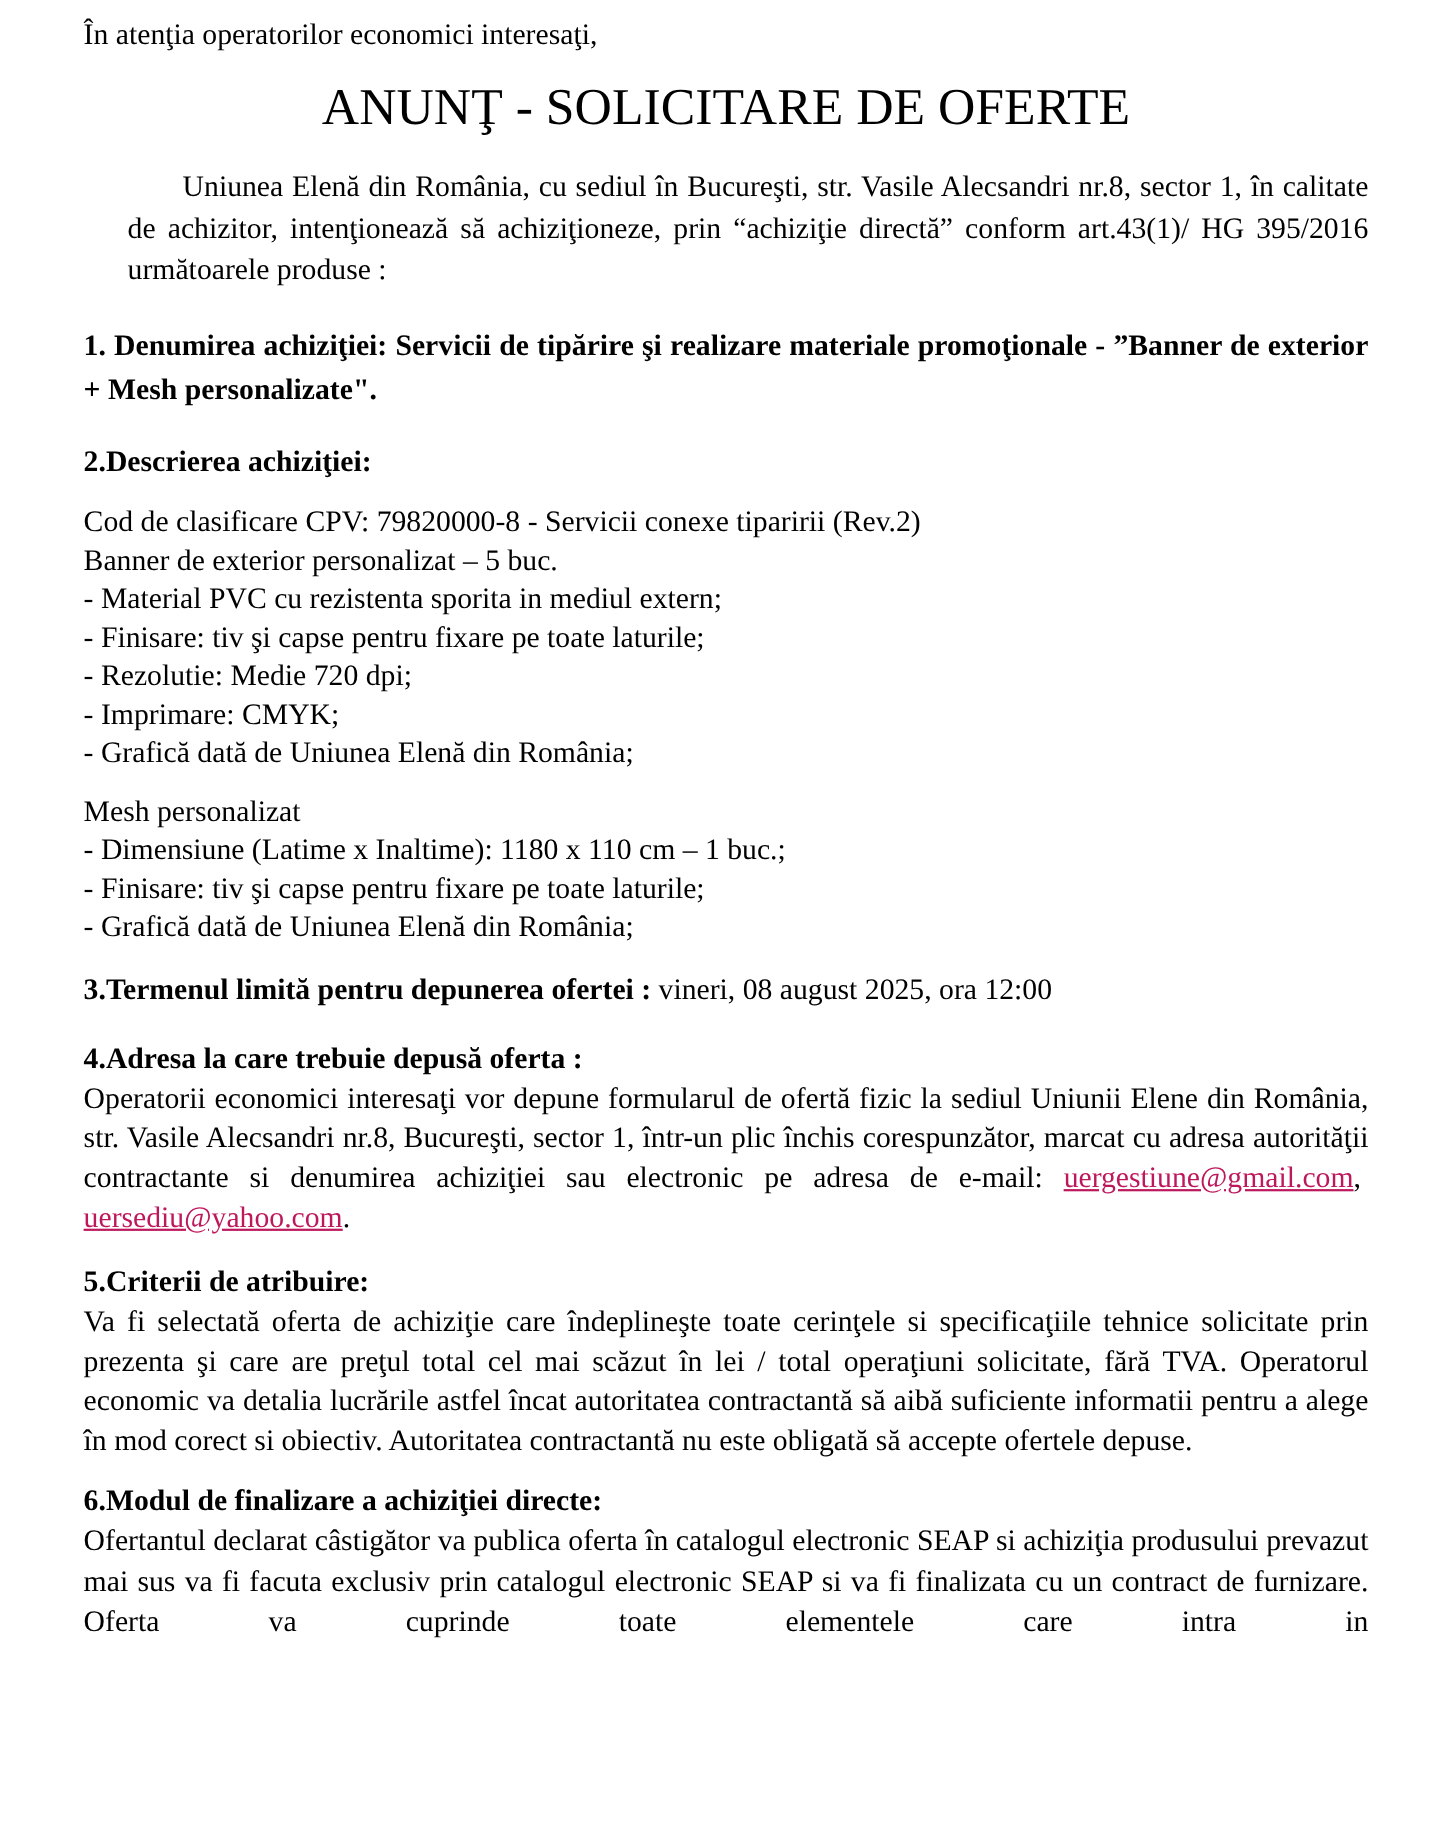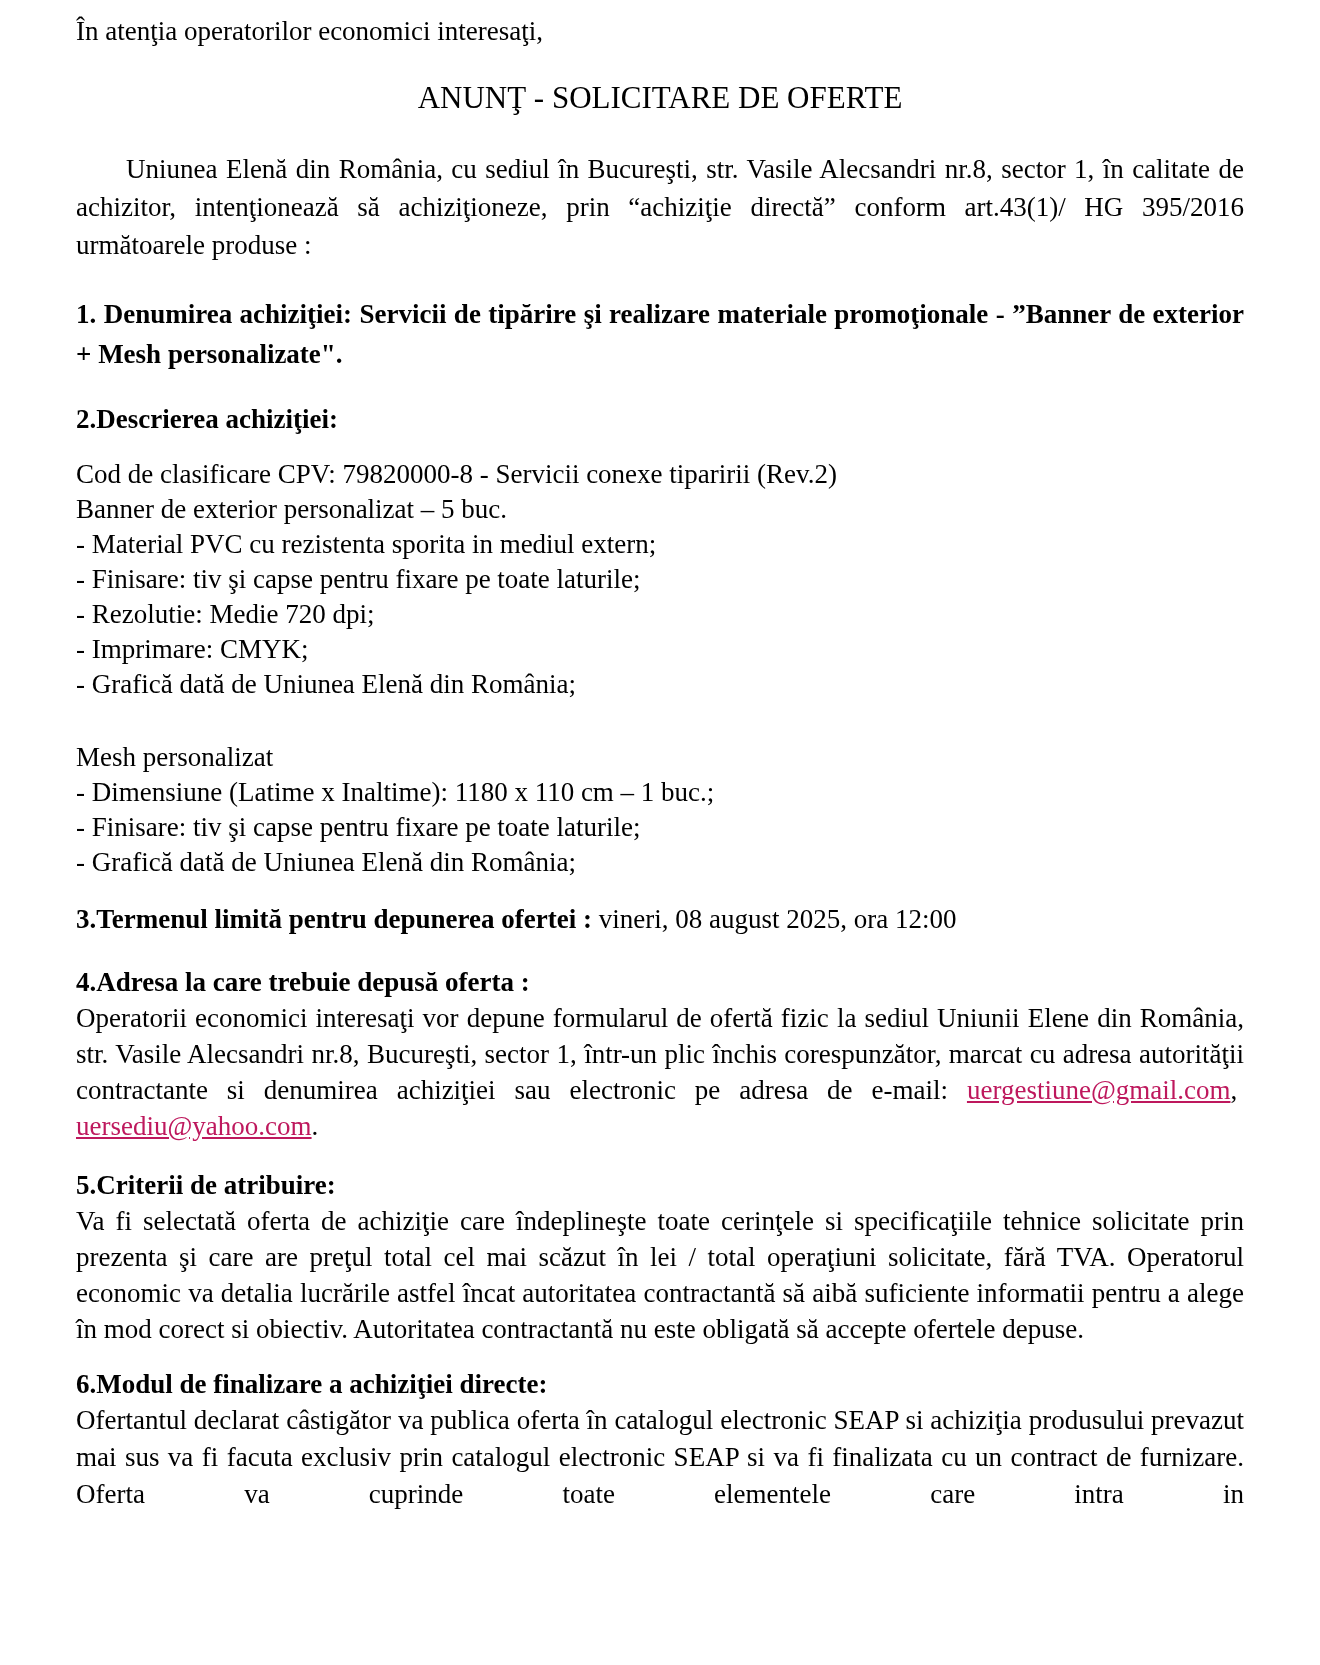--- a/index.html
+++ b/index.html
@@ -14,49 +14,50 @@
     font-family: "Liberation Serif", "DejaVu Serif", serif;
     font-size: 27px;
     padding: 14px 76px 0 76px;
     overflow: hidden;
   }
   .attention {
     line-height: 34px;
     margin-bottom: 0;
   }
   .doc-title {
-    font-size: 31px;
+    font-size: 47px;
     font-weight: normal;
     text-align: center;
     line-height: 48px;
     margin-top: 26px;
   }
   .para {
     text-align: justify;
     line-height: 38px;
   }
   .intro {
     margin-top: 28px;
     text-indent: 50px;
+    margin-left: 40px;
   }
   .s1-heading {
     margin-top: 30px;
     font-weight: bold;
     text-align: justify;
     line-height: 40px;
   }
   .sec-heading {
     font-weight: bold;
     line-height: 35px;
   }
   .s2-heading { margin-top: 28px; }
   .cpv-line { margin-top: 20px; line-height: 35px; }
   .product-heading { font-weight: normal; line-height: 35px; }
   .spec-line { line-height: 35px; }
-  .mesh-heading { margin-top: 38px; }
+  .mesh-heading { margin-top: 18px; }
   .s3-line { margin-top: 22px; line-height: 35px; }
   .s3-label { font-weight: bold; }
   .s4-heading { margin-top: 28px; }
   .body-para { line-height: 36px; text-align: justify; }
   .s5-heading { margin-top: 24px; }
   .s6-heading { margin-top: 20px; }
   .cutoff { text-align-last: justify; line-height: 37px; }
   .email-link {
     color: #be185d;
     text-decoration: underline;

